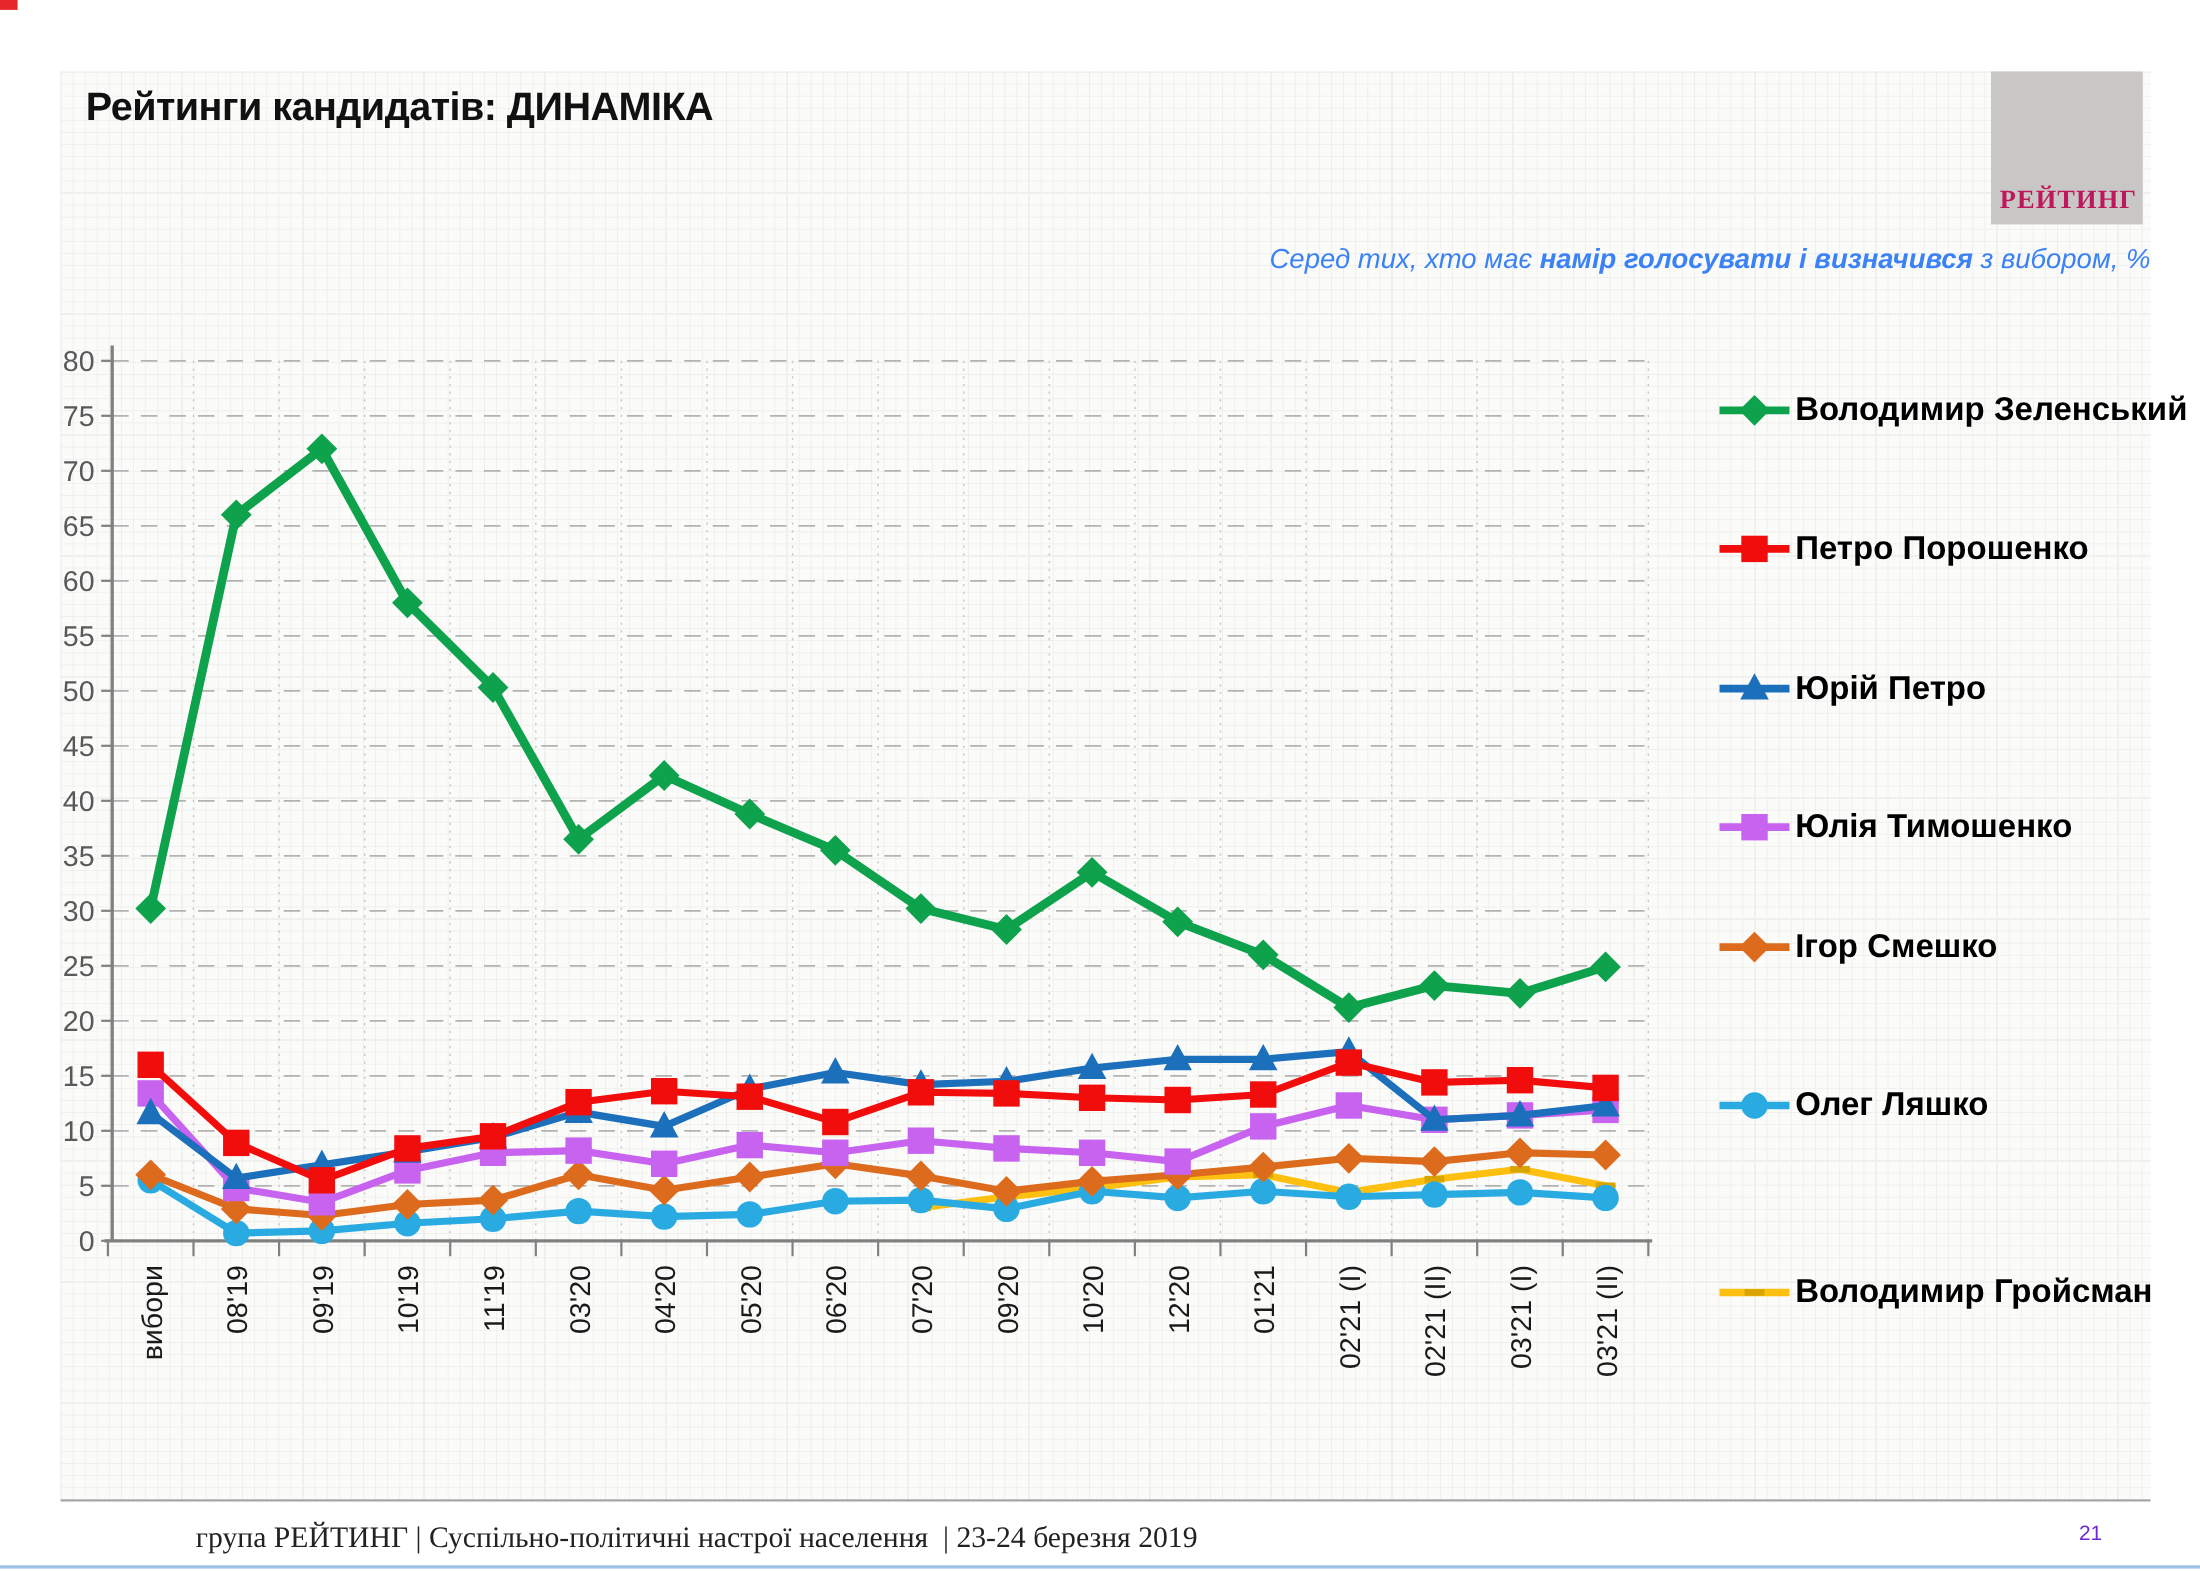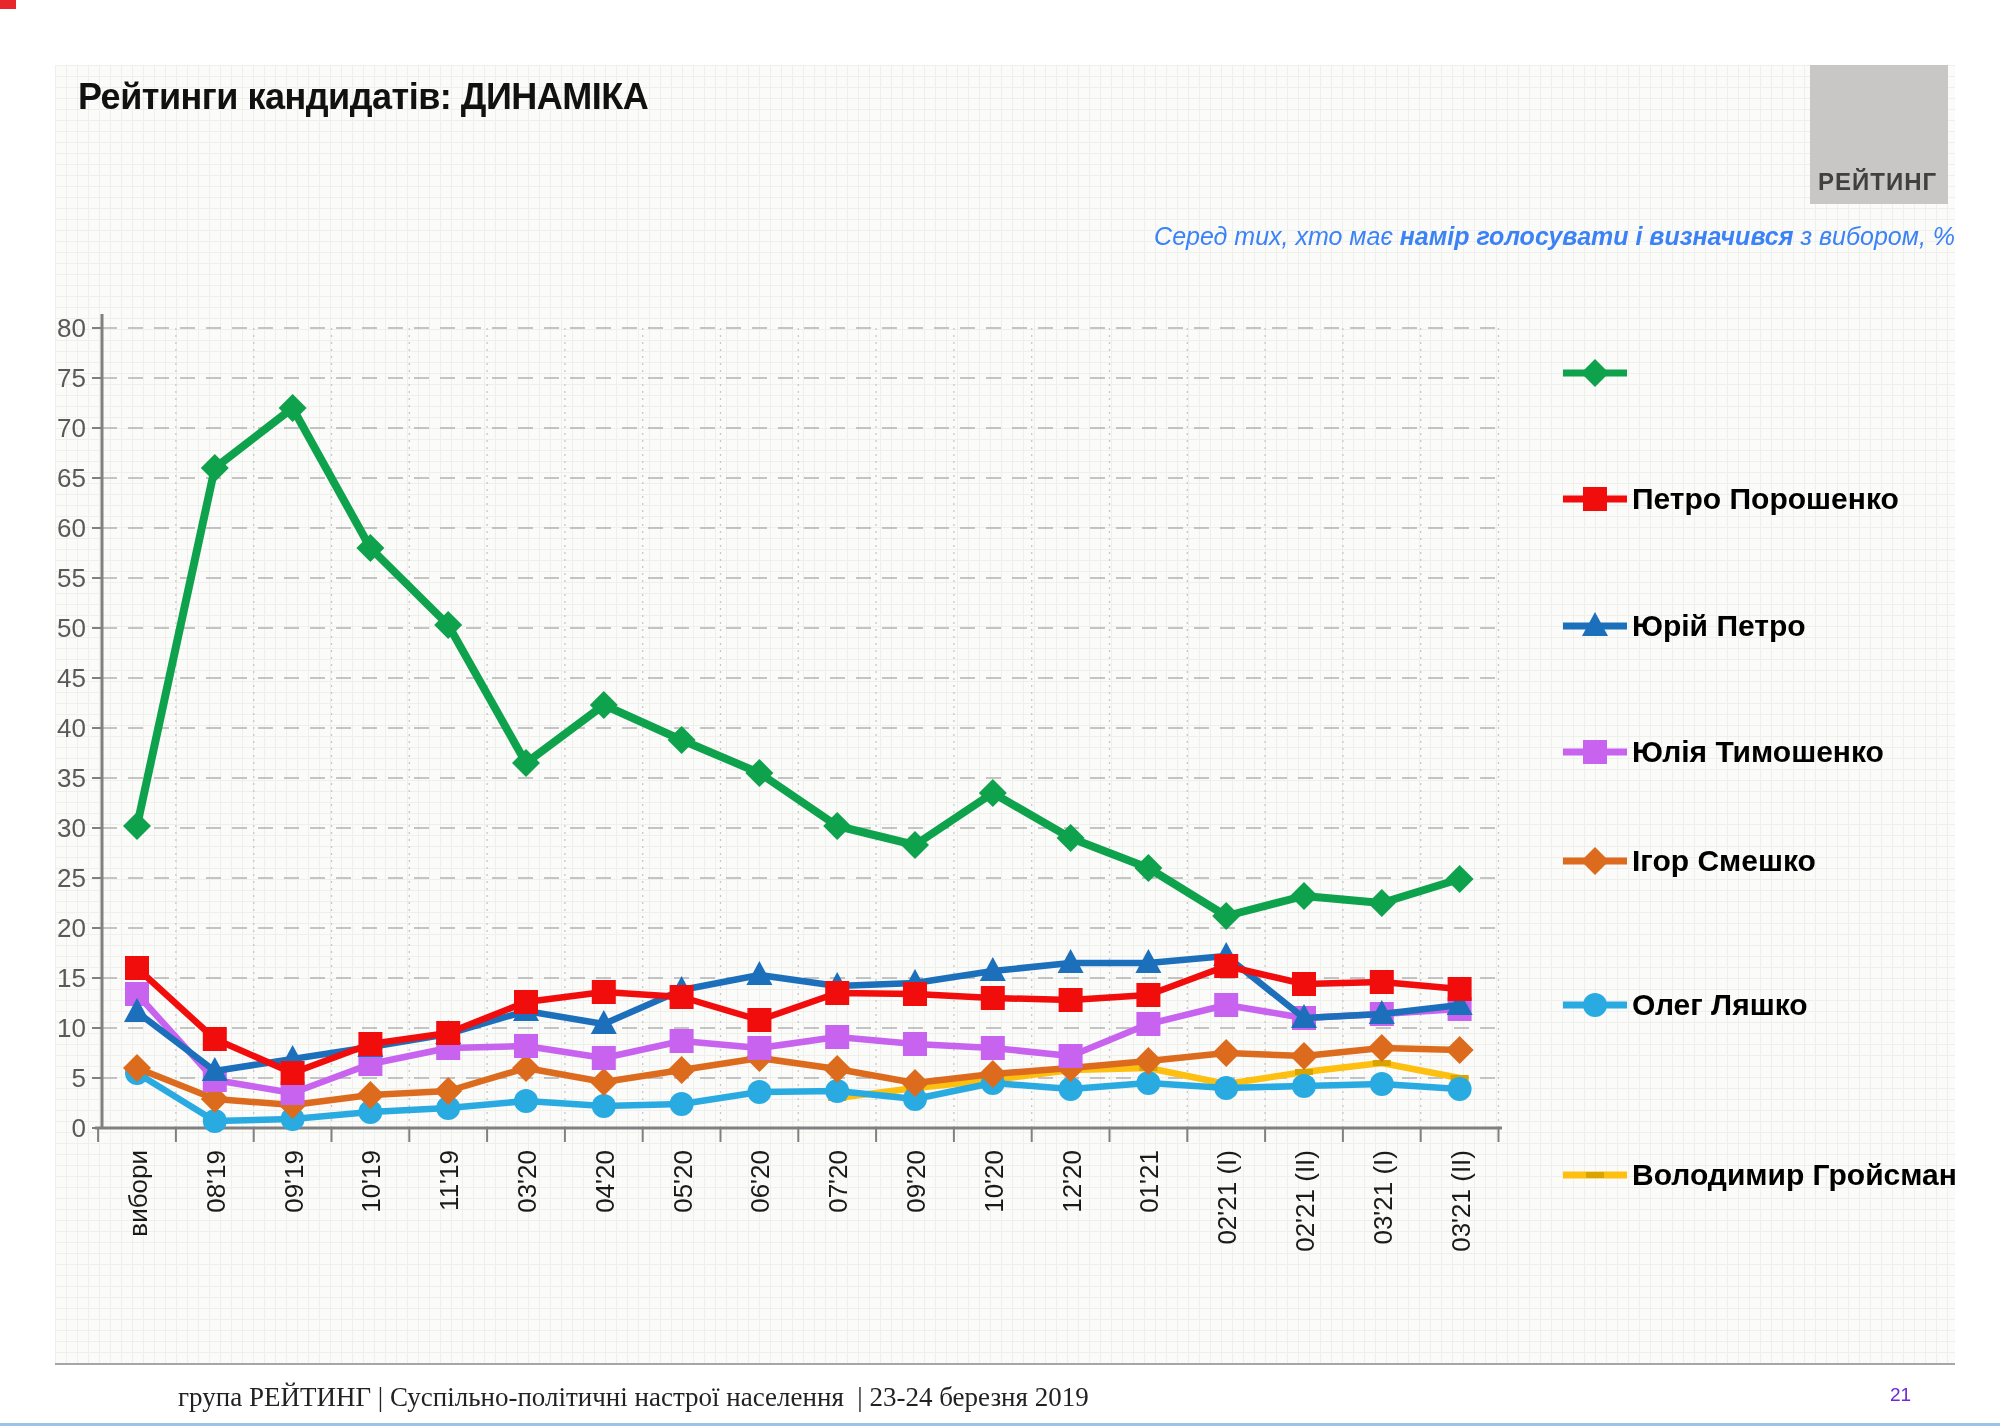--- a/index.html
+++ b/index.html
@@ -22,22 +22,23 @@
   }
   .page-title{
     position:absolute;left:78px;top:76px;
     font-size:36px;font-weight:bold;color:#111;letter-spacing:-0.5px;
   }
   .logo-box{
     position:absolute;left:1810px;top:65px;width:138px;height:139px;
     background:#c9c7c5;display:flex;align-items:flex-end;
   }
   .logo-text{
-    color:#404040;font-weight:bold;font-size:24px;letter-spacing:1px;
+    color:#be185d;font-weight:bold;font-size:24px;letter-spacing:1px;
     padding:0 0 8px 8px;
+    font-family:Liberation Serif, serif;
   }
   .chart-subtitle{
     position:absolute;right:45px;top:222px;
     font-size:25px;font-style:italic;color:#3b82f6;white-space:nowrap;
   }
   .chart-subtitle .em{font-weight:bold;}
   #chart-svg{position:absolute;left:0;top:0;}
   .legend{position:absolute;left:1563px;top:0;width:430px;}
   .legend-item{position:absolute;left:0;display:flex;align-items:center;height:40px;}
   .legend-label{font-size:30px;font-weight:bold;color:#000;white-space:nowrap;margin-left:5px;}
@@ -300,20 +301,21 @@
   </svg>
 
 <div class="legend" id="legend">
     <div class="legend-item" style="top: 353px;">
       <svg width="64" height="40">
         <line x1="0" y1="20" x2="64" y2="20" stroke="#0fa24c" stroke-width="7"></line>
         <g>
           <path d="M 0 -14 L 14 0 L 0 14 L -14 0 Z" fill="#0fa24c" transform="translate(32,20)"></path>
         </g>
       </svg>
+      <span class="legend-label">Володимир Зеленський</span>
     </div>
     <div class="legend-item" style="top: 479px;">
       <svg width="64" height="40">
         <line x1="0" y1="20" x2="64" y2="20" stroke="#f20d0d" stroke-width="7"></line>
         <g>
           <rect x="-12" y="-12" width="24" height="24" fill="#f20d0d" transform="translate(32,20)"></rect>
         </g>
       </svg>
       <span class="legend-label">Петро Порошенко</span>
     </div>

